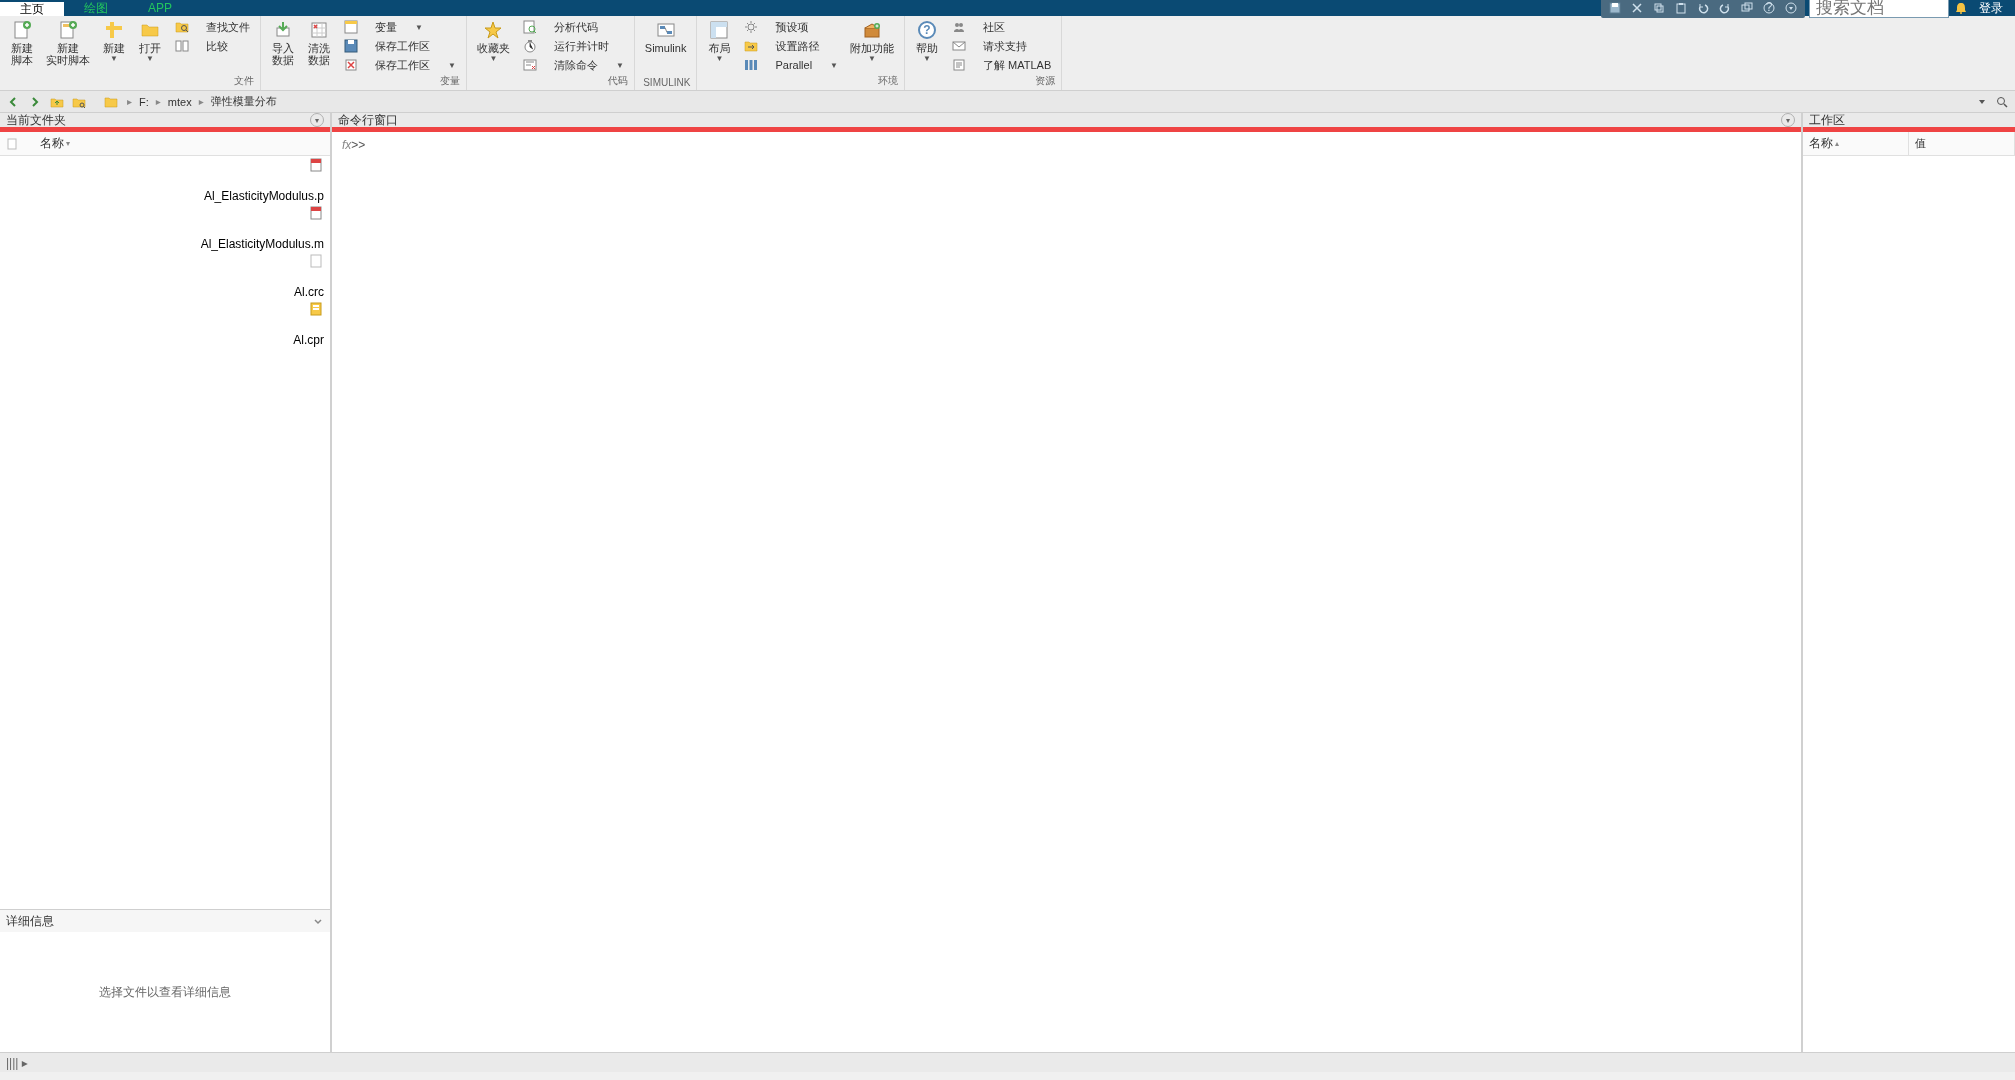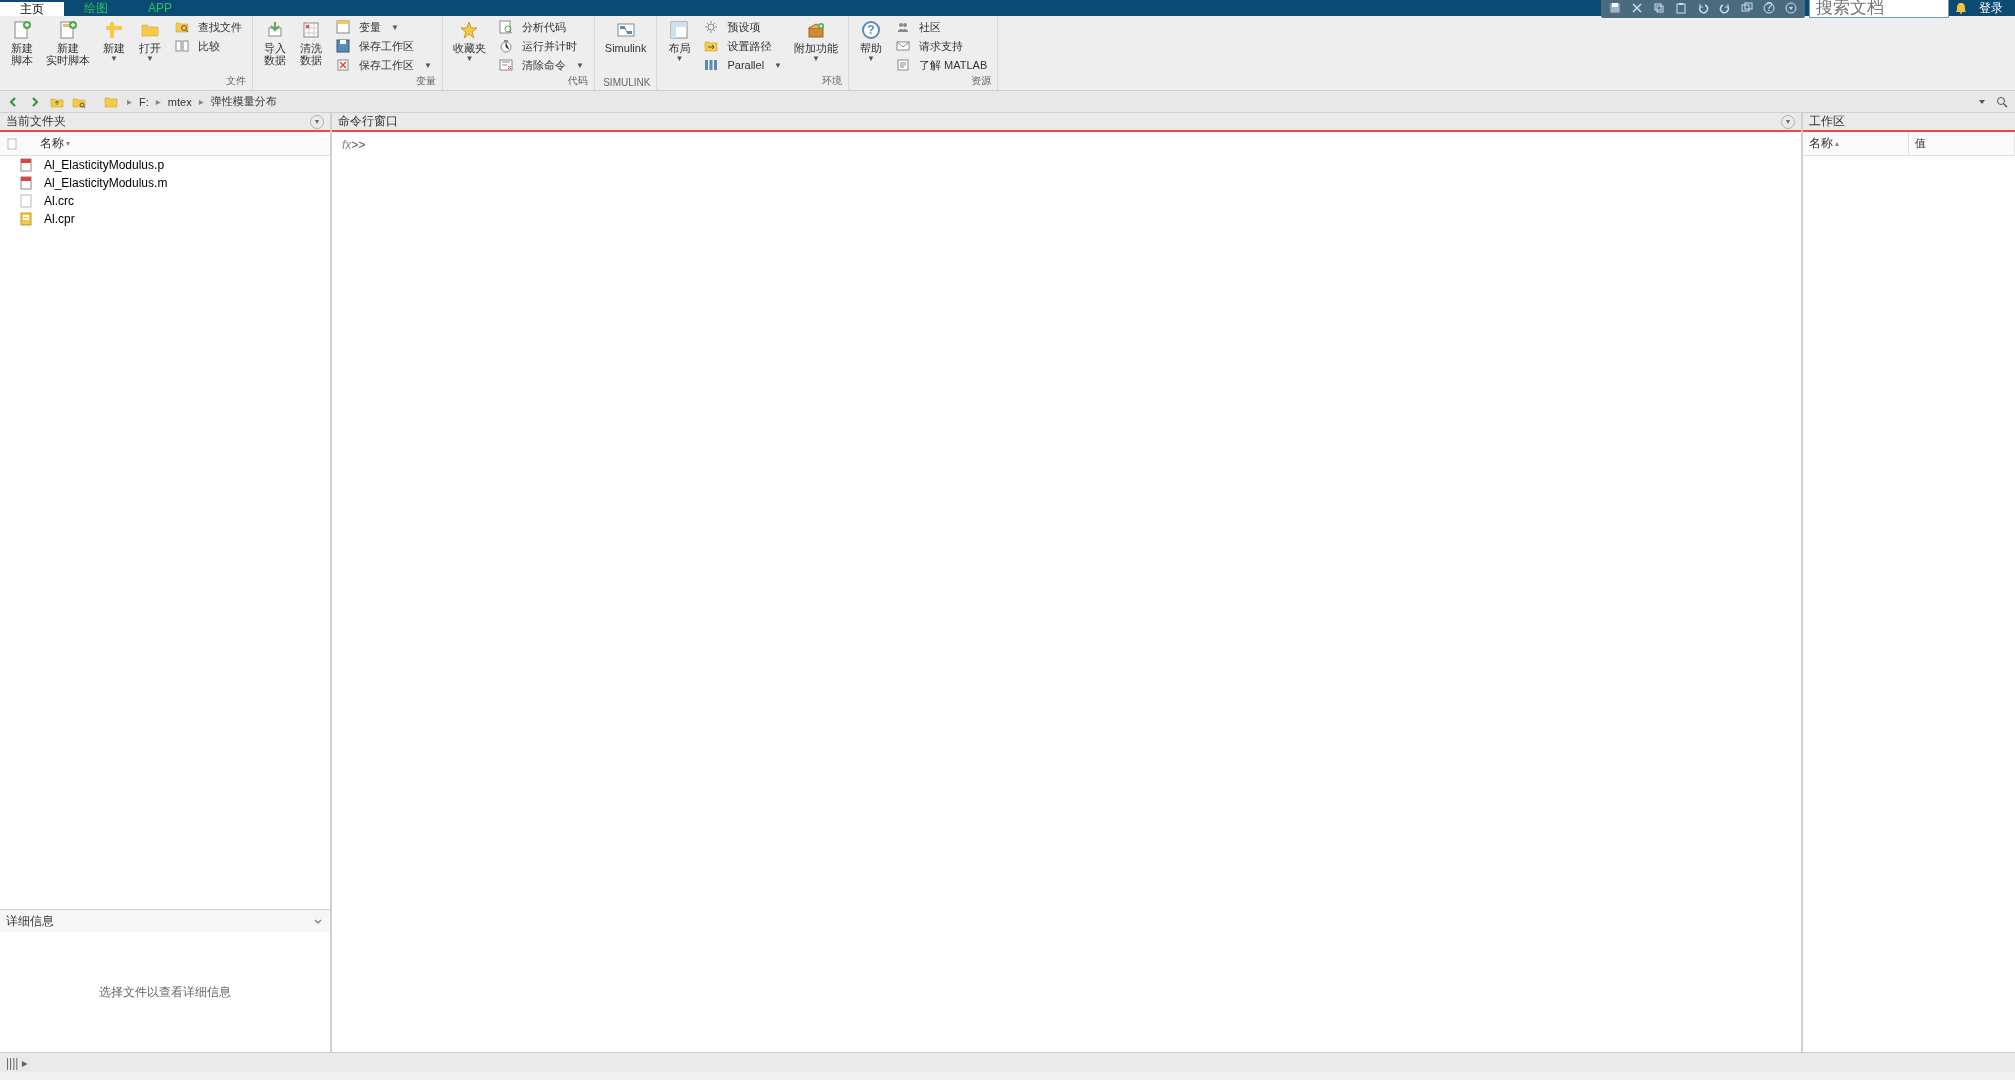--- a/index.html
+++ b/index.html
@@ -20,43 +20,43 @@
 
 .ribbon { background: #eeeeee; border-bottom: 1px solid #cfcfcf; display: flex; align-items: stretch; height: 75px; }
 .ribbon-group { display: flex; flex-direction: column; border-right: 1px solid #d8d8d8; padding: 2px 6px 0 6px; }
 .ribbon-group-body { display: flex; align-items: flex-start; gap: 4px; flex: 1; }
 .ribbon-group-label { text-align: right; font-size: 10px; color: #666; padding-bottom: 2px; }
 .rb-btn { display: flex; flex-direction: column; align-items: center; justify-content: flex-start; padding: 2px 4px; cursor: pointer; min-width: 32px; }
 .rb-btn .icon { width: 20px; height: 20px; display: flex; align-items: center; justify-content: center; margin-bottom: 2px; }
 .rb-btn .lbl { font-size: 11px; color: #333; text-align: center; line-height: 12px; white-space: nowrap; }
 .rb-btn .dd { font-size: 8px; color: #555; line-height: 8px; margin-top: 1px; }
 .rb-col { display: flex; flex-direction: column; gap: 1px; }
-.rb-small { display: flex; align-items: center; gap: 8px; padding: 1px 4px; cursor: pointer; }
+.rb-small { display: flex; align-items: center; gap: 16px; padding: 1px 4px; cursor: pointer; }
 .rb-small .icon { width: 16px; height: 16px; display: flex; align-items: center; justify-content: center; }
 .rb-small .lbl { font-size: 11px; color: #333; white-space: nowrap; }
 .rb-small .dd { font-size: 8px; color: #555; margin-left: 2px; }
 
 
 .addr-bar { background: #e8e8e8; border-bottom: 1px solid #cfcfcf; height: 22px; display: flex; align-items: center; padding: 0 4px; gap: 4px; }
 .nav-btn { width: 18px; height: 18px; display: flex; align-items: center; justify-content: center; cursor: pointer; }
 .crumb-sep { color: #888; font-size: 10px; padding: 0 3px; }
 .crumb { color: #333; cursor: pointer; font-size: 11px; }
 .addr-right { margin-left: auto; display: flex; align-items: center; gap: 2px; }
 
 
 .main { display: flex; height: calc(100vh - 24px - 75px - 22px - 20px); }
 .panel { display: flex; flex-direction: column; background: #fff; }
-.panel-title { background: #eaeaea; border-bottom: 2px solid #ef4444; height: 19px; display: flex; align-items: center; padding: 0 6px; font-size: 11px; color: #333; position: relative; }
+.panel-title { background: #eaeaea; border-bottom: 5px solid #ef4444; height: 19px; display: flex; align-items: center; padding: 0 6px; font-size: 11px; color: #333; position: relative; }
 .panel-title .caret { margin-left: auto; width: 14px; height: 14px; border: 1px solid #b0b0b0; border-radius: 50%; display: flex; align-items: center; justify-content: center; font-size: 8px; color: #666; cursor: pointer; }
 
 .left-panel { width: 332px; border-right: 2px solid #d0d0d0; }
 .file-header { background: #fafafa; border-bottom: 1px solid #e0e0e0; padding: 3px 6px; display: flex; align-items: center; gap: 6px; }
 .file-header .name-col { flex: 1; font-size: 11px; color: #333; display: flex; align-items: center; gap: 2px; padding-left: 16px; }
 .file-list { flex: 1; overflow: auto; background: #fff; }
-.file-row { display: flex; align-items: center; gap: 10px; padding: 1px 6px 1px 18px; cursor: pointer; }
+.file-row { display: flex; align-items: flex-end; gap: 16px; padding: 1px 6px 1px 18px; cursor: pointer; flex-direction: column; }
 .file-row .ficon { width: 16px; height: 16px; display: flex; align-items: center; justify-content: center; }
 .details { border-top: 1px solid #cfcfcf; }
 .details-head { background: #f6f6f6; height: 22px; display: flex; align-items: center; padding: 0 6px; font-size: 11px; color: #333; }
 .details-head .dd { margin-left: auto; cursor: pointer; color: #666; }
 .details-body { height: 120px; display: flex; align-items: center; justify-content: center; color: #666; font-size: 11px; background: #fff; }
 
 .center-panel { flex: 1; border-right: 2px solid #d0d0d0; }
 .cmd-body { flex: 1; padding: 6px 10px; font-family: Consolas, monospace; color: #333; display: flex; align-items: flex-start; gap: 0; }
 .fx { font-style: italic; color: #888; }
 .prompt { color: #555; }

